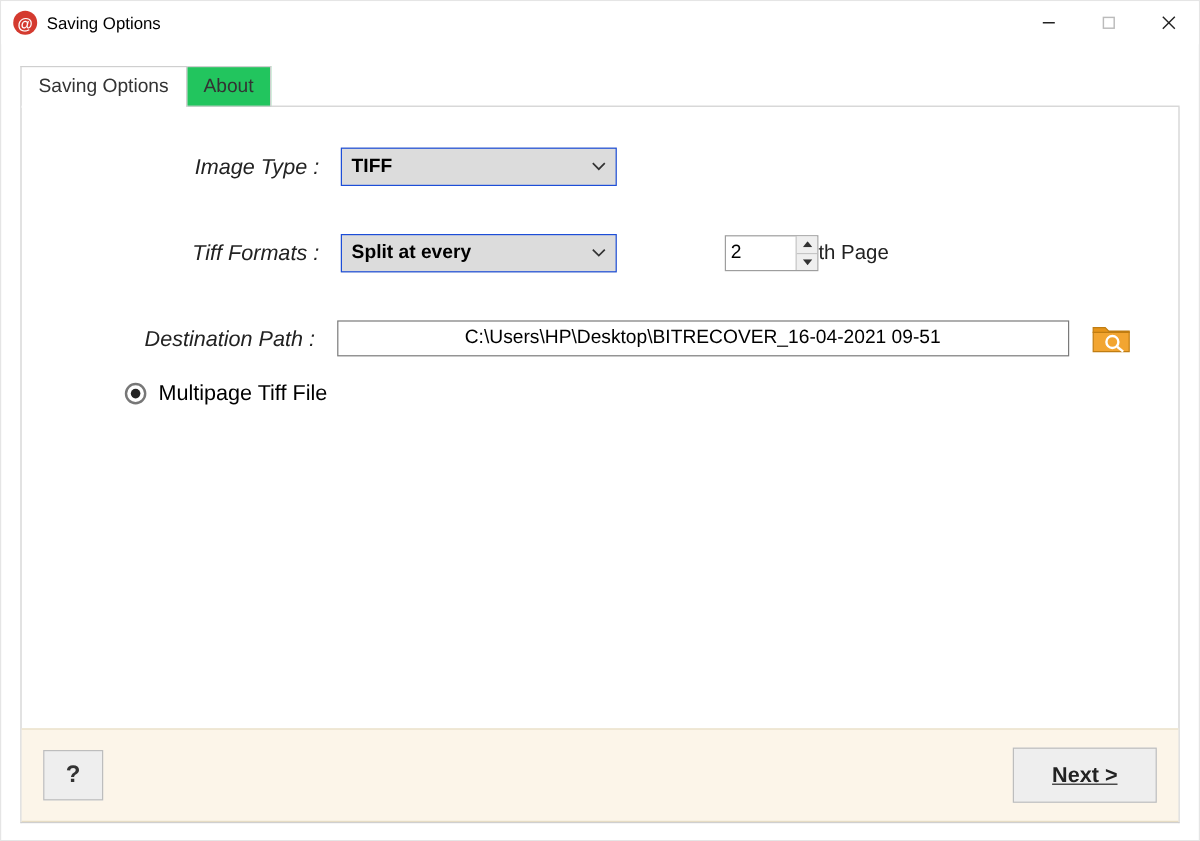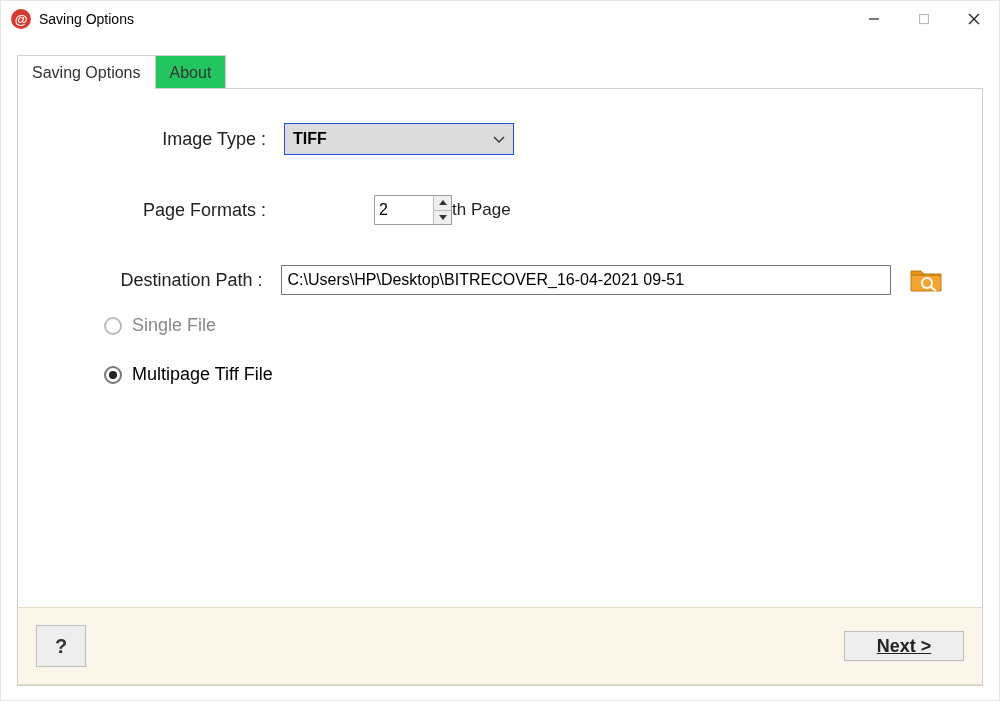--- a/index.html
+++ b/index.html
@@ -116,20 +116,21 @@
     align-items: center;
     margin-bottom: 40px;
     font-size: 18px;
   }
   .row.tight { margin-bottom: 20px; }
   .row-label {
     width: 230px;
     text-align: right;
     padding-right: 18px;
     color: #222;
+    font-style: italic;
   }
   .combo {
     width: 230px;
     height: 32px;
     background: #dcdcdc;
     border: 1px solid #1d4ed8;
     display: flex;
     align-items: center;
     padding: 0 8px;
     font-weight: bold;
@@ -184,20 +185,21 @@
   }
 
   .path-input {
     width: 620px;
     height: 30px;
     border: 1px solid #7a7a7a;
     background: #fff;
     font-size: 16px;
     padding: 4px 6px;
     outline: none;
+    text-align: center;
   }
   .browse-btn {
     width: 40px;
     height: 30px;
     margin-left: 16px;
     display: flex;
     align-items: center;
     justify-content: center;
     cursor: pointer;
   }
@@ -250,21 +252,21 @@
     display: flex;
     align-items: center;
     justify-content: center;
     font-size: 20px;
     font-weight: bold;
     color: #333;
     cursor: pointer;
   }
   .footer-spacer { flex: 1; }
   .next-btn {
-    width: 120px; height: 30px;
+    width: 120px; height: 46px;
     background: #eeeeee;
     border: 1px solid #bdbdbd;
     display: flex;
     align-items: center;
     justify-content: center;
     font-size: 18px;
     font-weight: bold;
     color: #222;
     text-decoration: underline;
     cursor: pointer;
@@ -321,21 +323,29 @@
             <span>TIFF</span>
             <span class="chev">
               <svg width="12" height="8">
                   <polyline points="1,1 6,6 11,1" fill="none" stroke="#333" stroke-width="1.4"></polyline>
                 </svg>
             </span>
           </div>
         </div>
 
         <div class="row">
-          <div class="row-label">Page Formats  :</div>
+          <div class="row-label">Tiff Formats  :</div>
+          <div class="combo">
+            <span>Split at every</span>
+            <span class="chev">
+              <svg width="12" height="8">
+                  <polyline points="1,1 6,6 11,1" fill="none" stroke="#333" stroke-width="1.4"></polyline>
+                </svg>
+            </span>
+          </div>
 
           <div class="num-input-wrap">
             <div class="num-field">
               <div class="num-val">2</div>
               <div class="spinner">
                 <div class="spin-btn">
                   <svg width="8" height="5">
                       <polygon points="4,0 8,5 0,5" fill="#333"></polygon>
                     </svg>
                 </div>
@@ -358,24 +368,20 @@
               <path d="M2 8 L2 24 L32 24 L32 8 Z" fill="#f2a531" stroke="#c07d12" stroke-width="1"></path>
               <path d="M2 8 L2 4 L12 4 L15 7 L32 7 L32 8 Z" fill="#e6941a" stroke="#c07d12" stroke-width="1"></path>
               <circle cx="18" cy="16" r="5" fill="none" stroke="#fff" stroke-width="2"></circle>
               <line x1="22" y1="20" x2="27" y2="24" stroke="#fff" stroke-width="2"></line>
             </svg>
           </div>
         </div>
 
         <div class="radios">
           <div class="radio-row">
-            <div class="radio disabled"></div>
-            <div class="radio-label disabled">Single File</div>
-          </div>
-          <div class="radio-row">
             <div class="radio">
                 <div class="dot"></div>
               </div>
             <div class="radio-label">Multipage Tiff File</div>
           </div>
         </div>
 
       </div>
 
       <div class="footer-bar">

